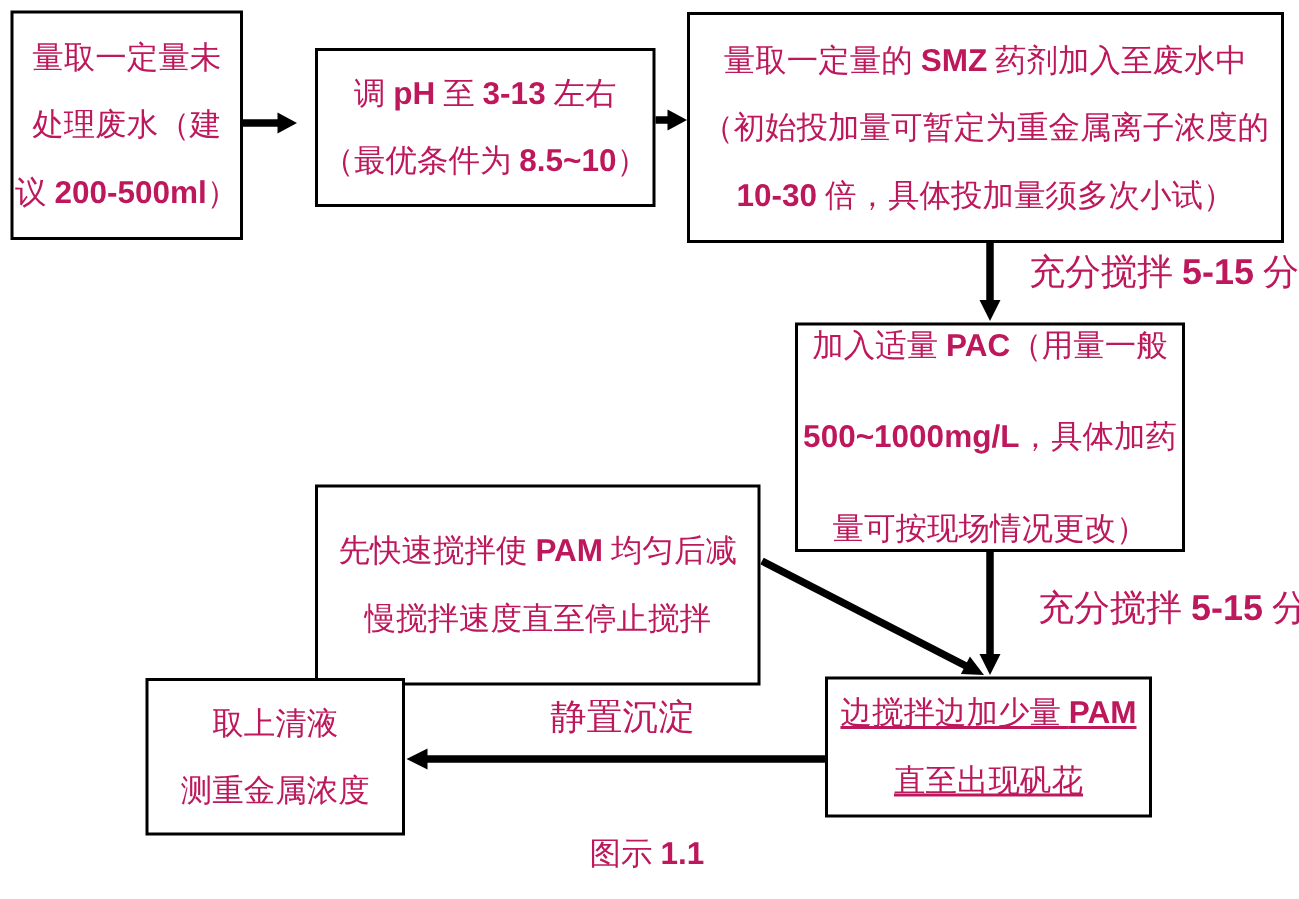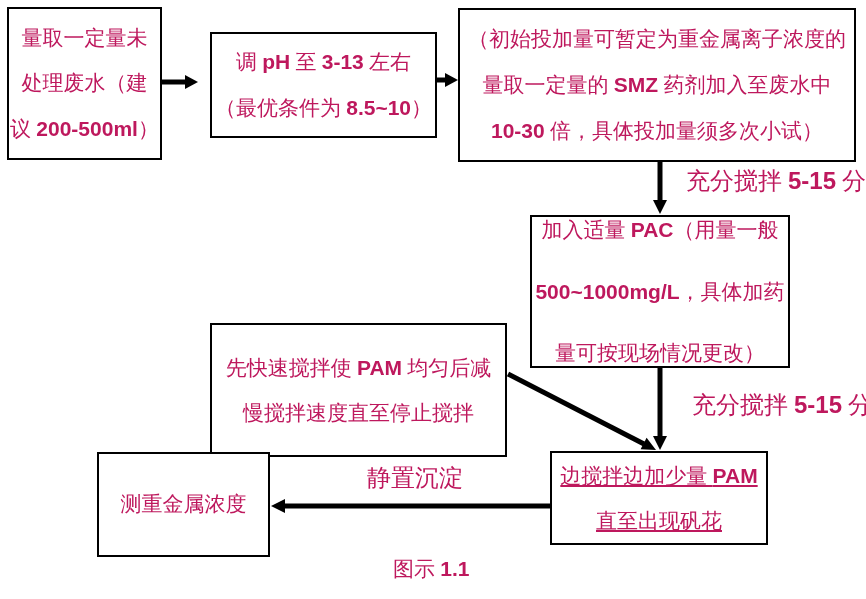--- a/index.html
+++ b/index.html
@@ -104,42 +104,43 @@
     <div class="box-line">处理废水（建</div>
     <div class="box-line">议 <b>200-500ml</b>）</div>
   </div>
 
   <div class="flow-box" id="box-ph">
     <div class="box-line">调 <b>pH</b> 至 <b>3-13</b> 左右</div>
     <div class="box-line">（最优条件为 <b>8.5~10</b>）</div>
   </div>
 
   <div class="flow-box" id="box-smz">
+    <div class="box-line">量取一定量的 <b>SMZ</b> 药剂加入至废水中</div>
     <div class="box-line">（初始投加量可暂定为重金属离子浓度的</div>
-    <div class="box-line">量取一定量的 <b>SMZ</b> 药剂加入至废水中</div>
     <div class="box-line"><b>10-30</b> 倍，具体投加量须多次小试）</div>
   </div>
 
   <div class="flow-box" id="box-pac">
     <div class="box-line">加入适量 <b>PAC</b>（用量一般</div>
     <div class="box-line"><b>500~1000mg/L</b>，具体加药</div>
     <div class="box-line">量可按现场情况更改）</div>
   </div>
 
   <div class="flow-box" id="box-stir-pam">
     <div class="box-line">先快速搅拌使 <b>PAM</b> 均匀后减</div>
     <div class="box-line">慢搅拌速度直至停止搅拌</div>
   </div>
 
   <div class="flow-box" id="box-add-pam">
     <div class="box-line">边搅拌边加少量 <b>PAM</b></div>
     <div class="box-line">直至出现矾花</div>
   </div>
 
   <div class="flow-box" id="box-supernatant">
+    <div class="box-line">取上清液</div>
     <div class="box-line">测重金属浓度</div>
   </div>
 
   <div class="edge-label" id="label-stir-1">充分搅拌 <b>5-15</b> 分钟</div>
   <div class="edge-label" id="label-stir-2">充分搅拌 <b>5-15</b> 分钟</div>
   <div class="edge-label" id="label-settle">静置沉淀</div>
 
   <div class="caption" id="fig-caption">图示 <b>1.1</b></div>
 
 </div>

